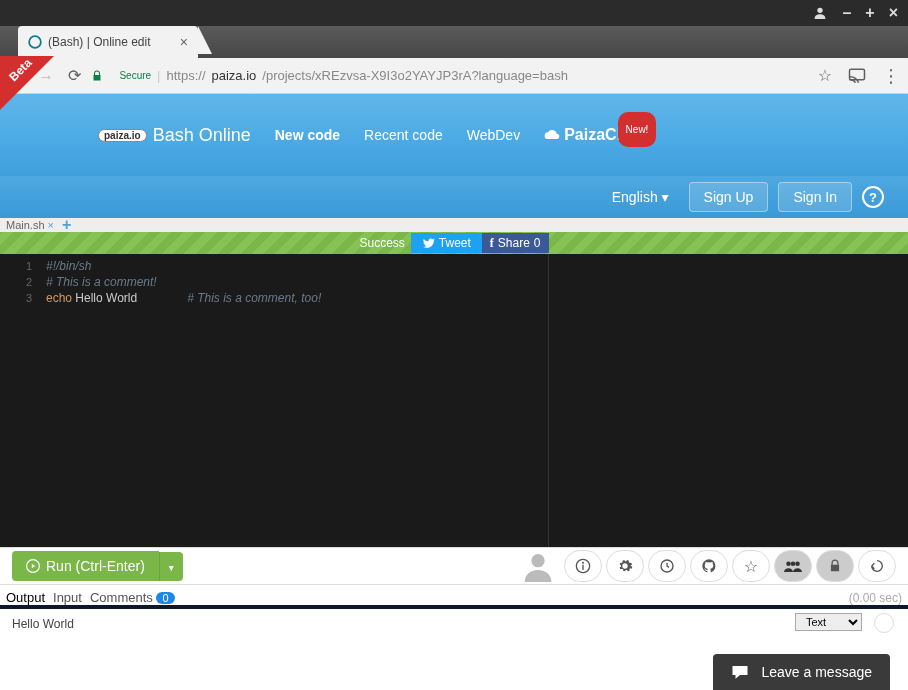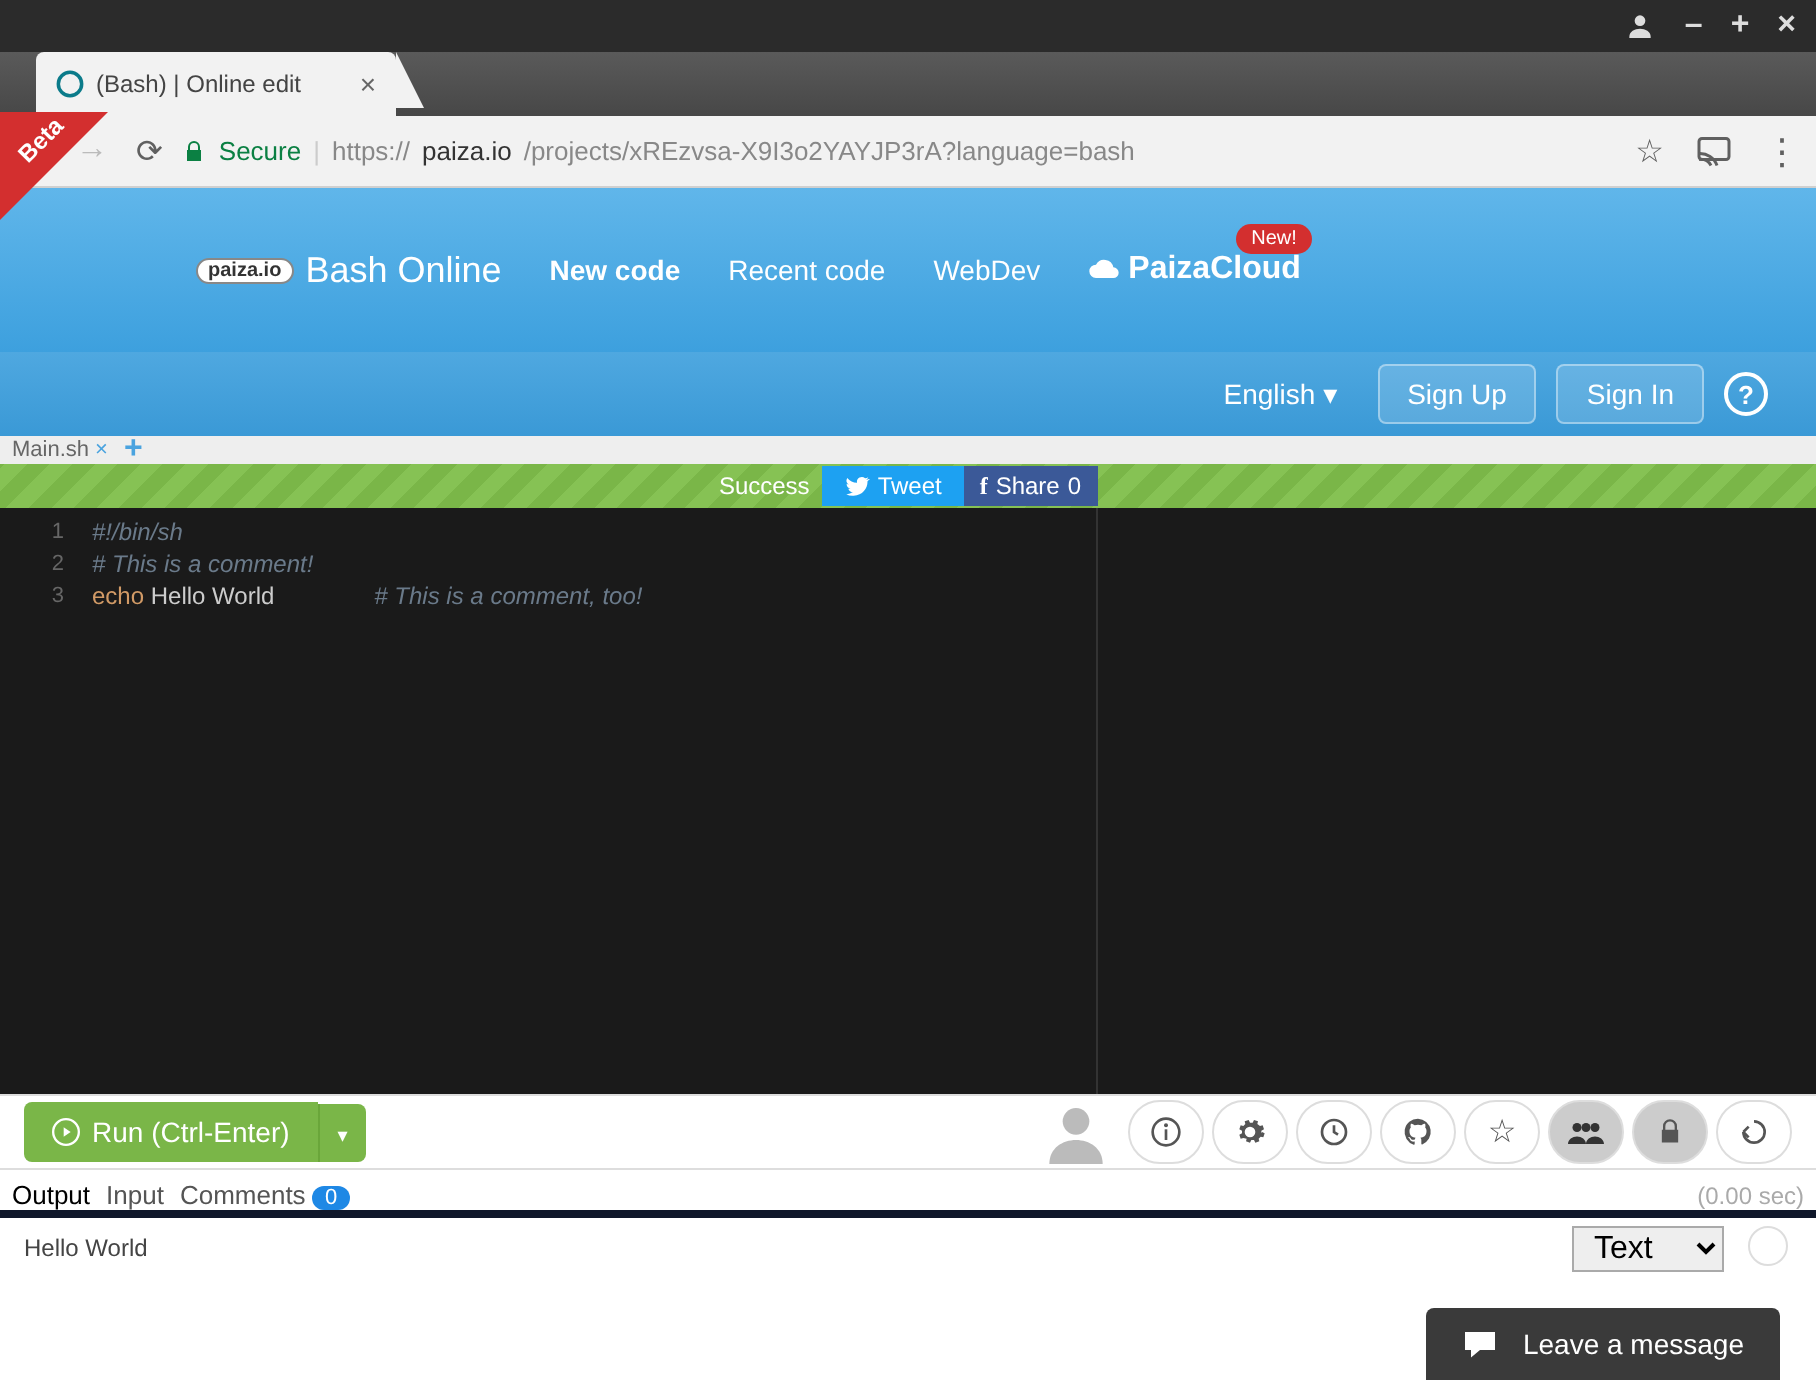--- a/index.html
+++ b/index.html
@@ -8,30 +8,30 @@
 .titlebar svg,.titlebar .ticon{width:16px;height:16px;fill:#ddd}
 .tab-strip{height:32px;background:linear-gradient(#5a5a5a,#474747);display:flex;align-items:flex-end;padding-left:18px;position:relative}
 .browser-tab{background:#f2f2f2;height:28px;display:flex;align-items:center;padding:16px 10px;border-radius:4px 4px 0 0;gap:6px;font-size:12px;color:#444;min-width:180px;position:relative}
 .browser-tab .favicon{width:14px;height:14px}
 .browser-tab .close-x{margin-left:auto;color:#666;font-size:14px}
 .browser-tab::after{content:'';position:absolute;right:-14px;top:0;width:0;height:0;border-bottom:28px solid #f2f2f2;border-right:14px solid transparent}
 .chrome-bar{height:36px;background:#f2f2f2;border-bottom:1px solid #d0d0d0;display:flex;align-items:center;padding:0 8px;gap:10px}
 .nav-icons{display:flex;gap:14px;color:#606060}
 .nav-icons .dis{color:#bbb}
 .address{flex:1;display:flex;align-items:center;gap:6px;font-size:13px;color:#333}
-.lock{color:#0b8043;font-size:13px;display:flex;align-items:center;gap:6px}
+.lock{color:#0b8043;font-size:10px;display:flex;align-items:center;gap:16px}
 .url-grey{color:#888}
 .chrome-icons{display:flex;gap:16px;color:#606060;align-items:center}
 .beta-ribbon{position:absolute;top:56px;left:-4px;z-index:30}
 .site-header{background:linear-gradient(#60b6ea,#3da0de);height:82px;display:flex;align-items:center;padding:0 20px 0 98px;gap:24px;color:#fff;position:relative}
 .logo-text{font-size:18px;display:flex;align-items:center;gap:6px}
 .nav-link{color:#fff;font-size:14px;text-decoration:none}
 .bold{font-weight:bold}
 .paizacloud{display:flex;align-items:center;gap:4px;position:relative}
-.new-badge{position:absolute;top:-14px;right:-6px;background:#d32f2f;color:#fff;font-size:10px;padding:2px 8px;border-radius:10px}
+.new-badge{position:absolute;top:-14px;right:-6px;background:#d32f2f;color:#fff;font-size:10px;padding:12px 8px;border-radius:10px}
 .header-row2{background:linear-gradient(#4fa8e0,#3a99d6);height:42px;display:flex;align-items:center;justify-content:flex-end;padding:0 24px;gap:10px;color:#fff}
 .lang-btn{background:transparent;color:#fff;border:none;font-size:14px;padding:6px 10px}
 .auth-btn{background:rgba(255,255,255,0.15);border:1px solid rgba(255,255,255,0.4);color:#fff;padding:6px 14px;border-radius:4px;font-size:14px}
 .help-circle{width:22px;height:22px;border:2px solid #fff;border-radius:50%;display:flex;align-items:center;justify-content:center;font-size:13px;font-weight:bold}
 .file-tabs{height:14px;background:#eee;display:flex;align-items:center;padding:0 6px;font-size:11px;color:#666;gap:8px}
 .file-tab{display:flex;align-items:center;gap:3px}
 .file-tab .x{color:#4aa3df}
 .plus-tab{color:#4aa3df;font-size:16px;font-weight:bold}
 .status-bar{height:22px;background:repeating-linear-gradient(-45deg,#7ab648 0 8px,#86c254 8px 16px);display:flex;align-items:center;justify-content:center;gap:0;font-size:12px;color:#fff}
 .status-success{margin-right:6px}
@@ -51,21 +51,21 @@
 .tb-spacer{flex:1}
 .tb-icons{display:flex;gap:0;align-items:center}
 .tb-icon{width:38px;height:32px;border:1px solid #ddd;background:#fff;border-radius:16px;display:flex;align-items:center;justify-content:center;color:#555;margin-left:4px}
 .tb-icon.dark{background:#ccc}
 .avatar-sil{width:32px;height:32px;margin-right:6px}
 .output-tabs{height:24px;background:#fff;display:flex;align-items:flex-end;padding:0 6px;gap:8px;font-size:13px;color:#555;border-bottom:4px solid #0f172a}
 .output-tabs .active{color:#000}
 .count-badge{background:#1e88e5;color:#fff;border-radius:8px;padding:0 6px;font-size:11px}
 .timing{margin-left:auto;color:#aaa;font-size:12px}
 .output-area{background:#fff;padding:8px 12px;font-family:'Courier New',monospace;font-size:12px;color:#444;height:90px;position:relative}
-.format-sel{position:absolute;top:4px;right:46px;border:1px solid #aaa;background:#eee;font-size:16px;padding:1px 18px 1px 6px}
+.format-sel{position:absolute;top:4px;right:46px;border:1px solid #aaa;background:#eee;font-size:11px;padding:1px 18px 1px 6px}
 .refresh-circ{position:absolute;top:4px;right:14px;width:20px;height:20px;border:1px solid #ddd;border-radius:50%}
 .chat-widget{position:absolute;bottom:0;right:18px;background:#3a3a3a;color:#fff;padding:10px 18px;display:flex;align-items:center;gap:12px;font-size:14px;border-radius:4px 4px 0 0}
 svg{display:block}
 </style>
 </head>
 <body>
 
 <div class="titlebar">
   <span>
       <svg viewBox="0 0 24 24" width="16" height="16" fill="#ddd">

